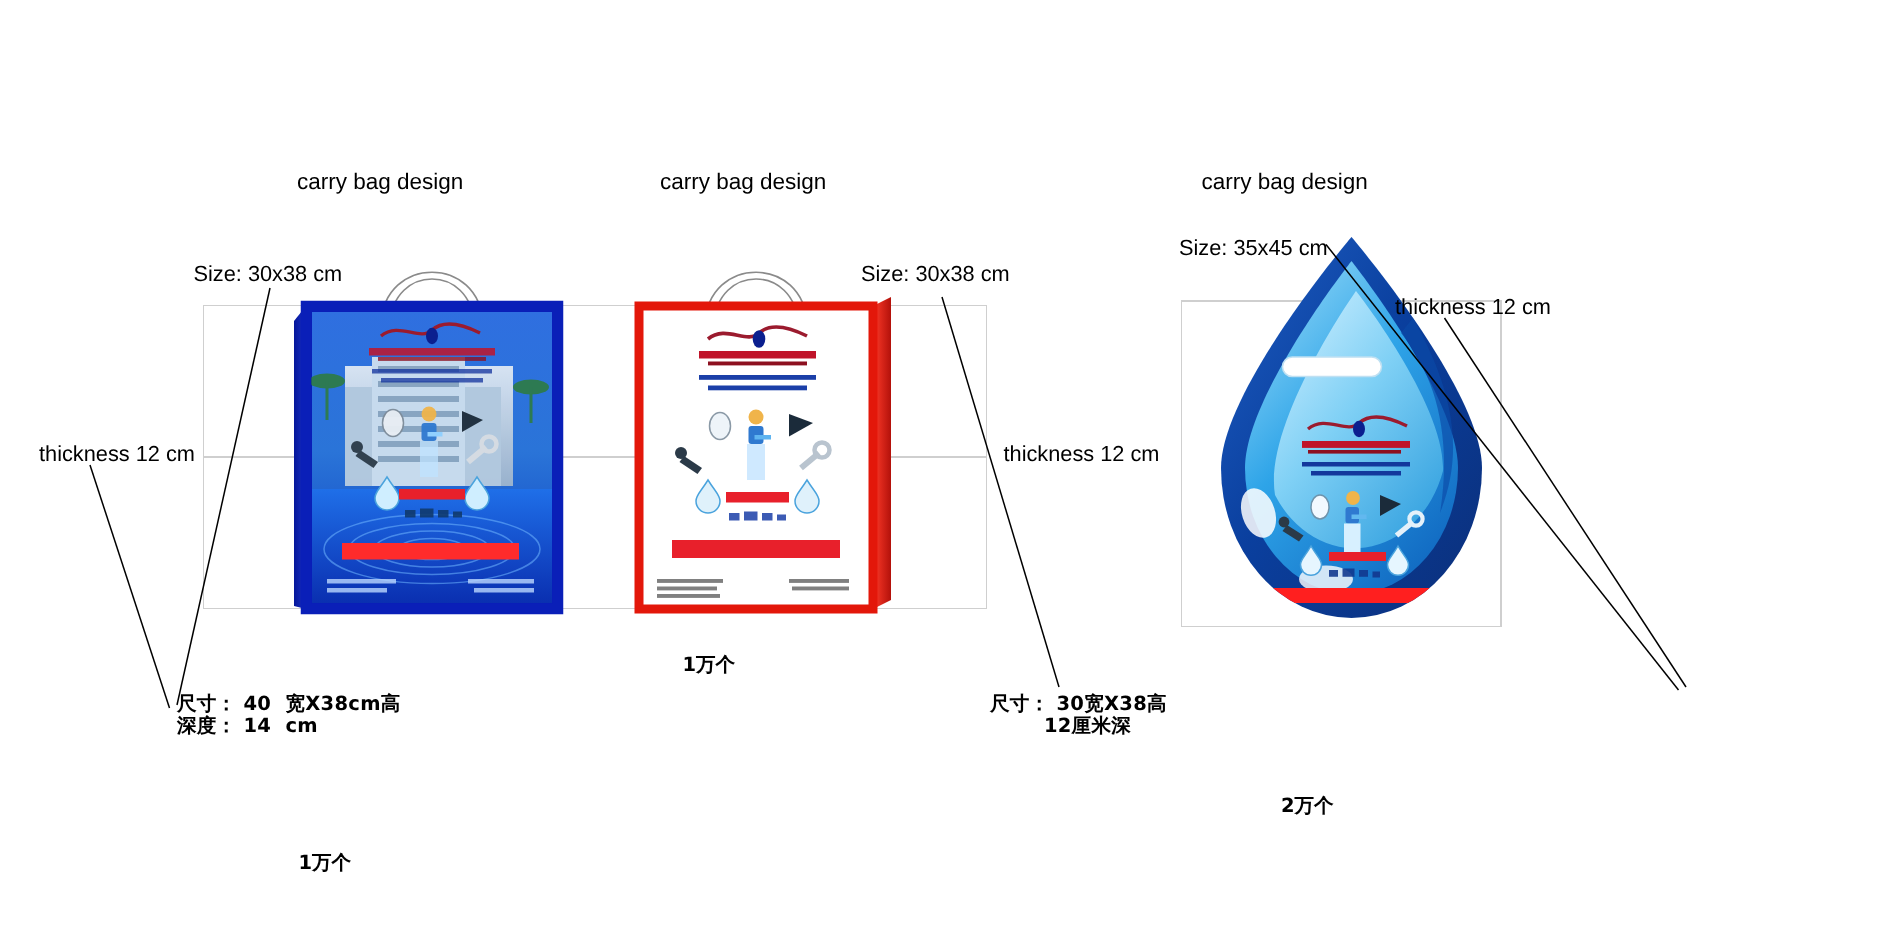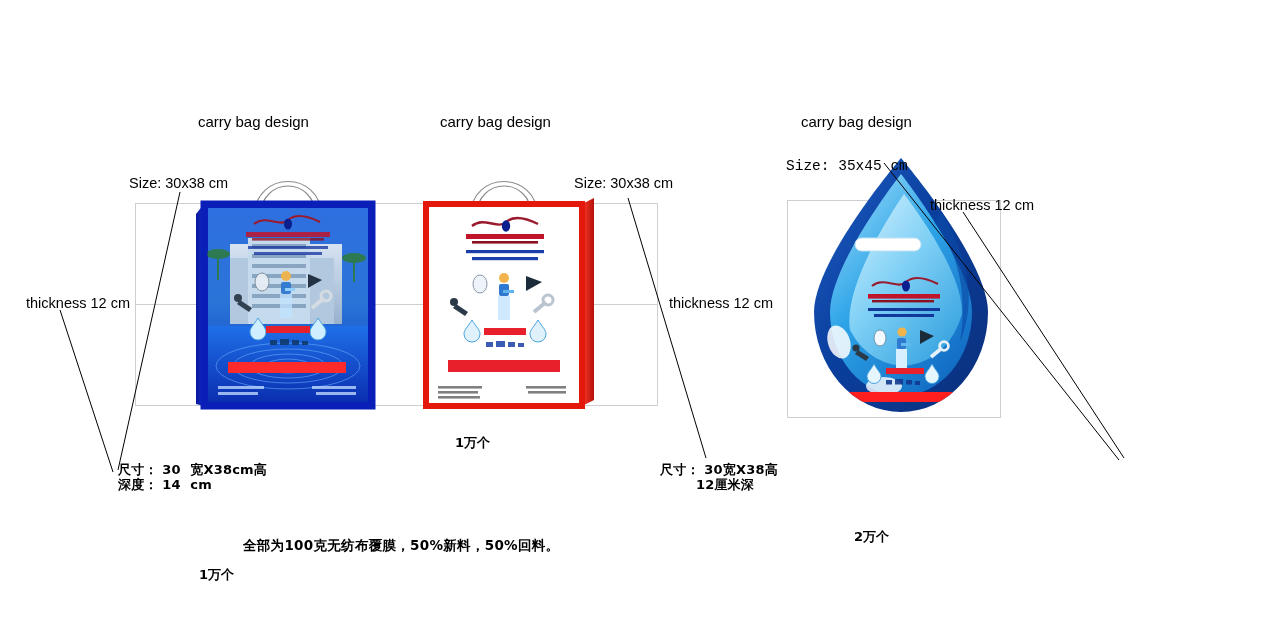--- a/index.html
+++ b/index.html
@@ -313,27 +313,26 @@
   <div class="lbl lbl-title" style="left:198px;top:113px;">carry bag design</div>
   <div class="lbl lbl-title" style="left:440px;top:113px;">carry bag design</div>
   <div class="lbl lbl-title" style="left:801px;top:113px;">carry bag design</div>
 
   <div class="lbl lbl-en" style="left:129px;top:175px;">Size: 30x38 cm</div>
   <div class="lbl lbl-en" style="left:26px;top:295px;">thickness 12 cm</div>
 
   <div class="lbl lbl-en" style="left:574px;top:175px;">Size: 30x38 cm</div>
   <div class="lbl lbl-en" style="left:669px;top:295px;">thickness 12 cm</div>
 
-  <div class="lbl lbl-en" style="left:786px;top:158px;font-family:Liberation Mono, monospace;">Size: 35x45 cm</div>
+  <div class="lbl lbl-en" style="left:786px;top:158px;">Size: 35x45 cm</div>
   <div class="lbl lbl-en" style="left:930px;top:197px;">thickness 12 cm</div>
 
-  <div class="lbl lbl-cn" style="left:118px;top:462px;"><span>尺寸： 30  宽X38cm高</span><br><span>深度： 14  cm</span></div>
+  <div class="lbl lbl-cn" style="left:118px;top:462px;"><span>尺寸： 40  宽X38cm高</span><br><span>深度： 14  cm</span></div>
 
   <div class="lbl lbl-cn" style="left:660px;top:462px;text-align:center;"><span>尺寸： 30宽X38高</span><br><span style="margin-left:12px;display:inline-block;">12厘米深</span></div>
 
 
   <div class="lbl qty" style="left:455px;top:434px;">1万个</div>
   <div class="lbl qty" style="left:854px;top:516px;margin-top:12px;">2万个</div>
 
-  <div class="lbl lbl-cn-big" style="left:243px;top:537px;">全部为100克无纺布覆膜，50%新料，50%回料。</div>
   <div class="lbl qty" style="left:199px;top:566px;">1万个</div>
 
 </div>
 
 </body></html>

